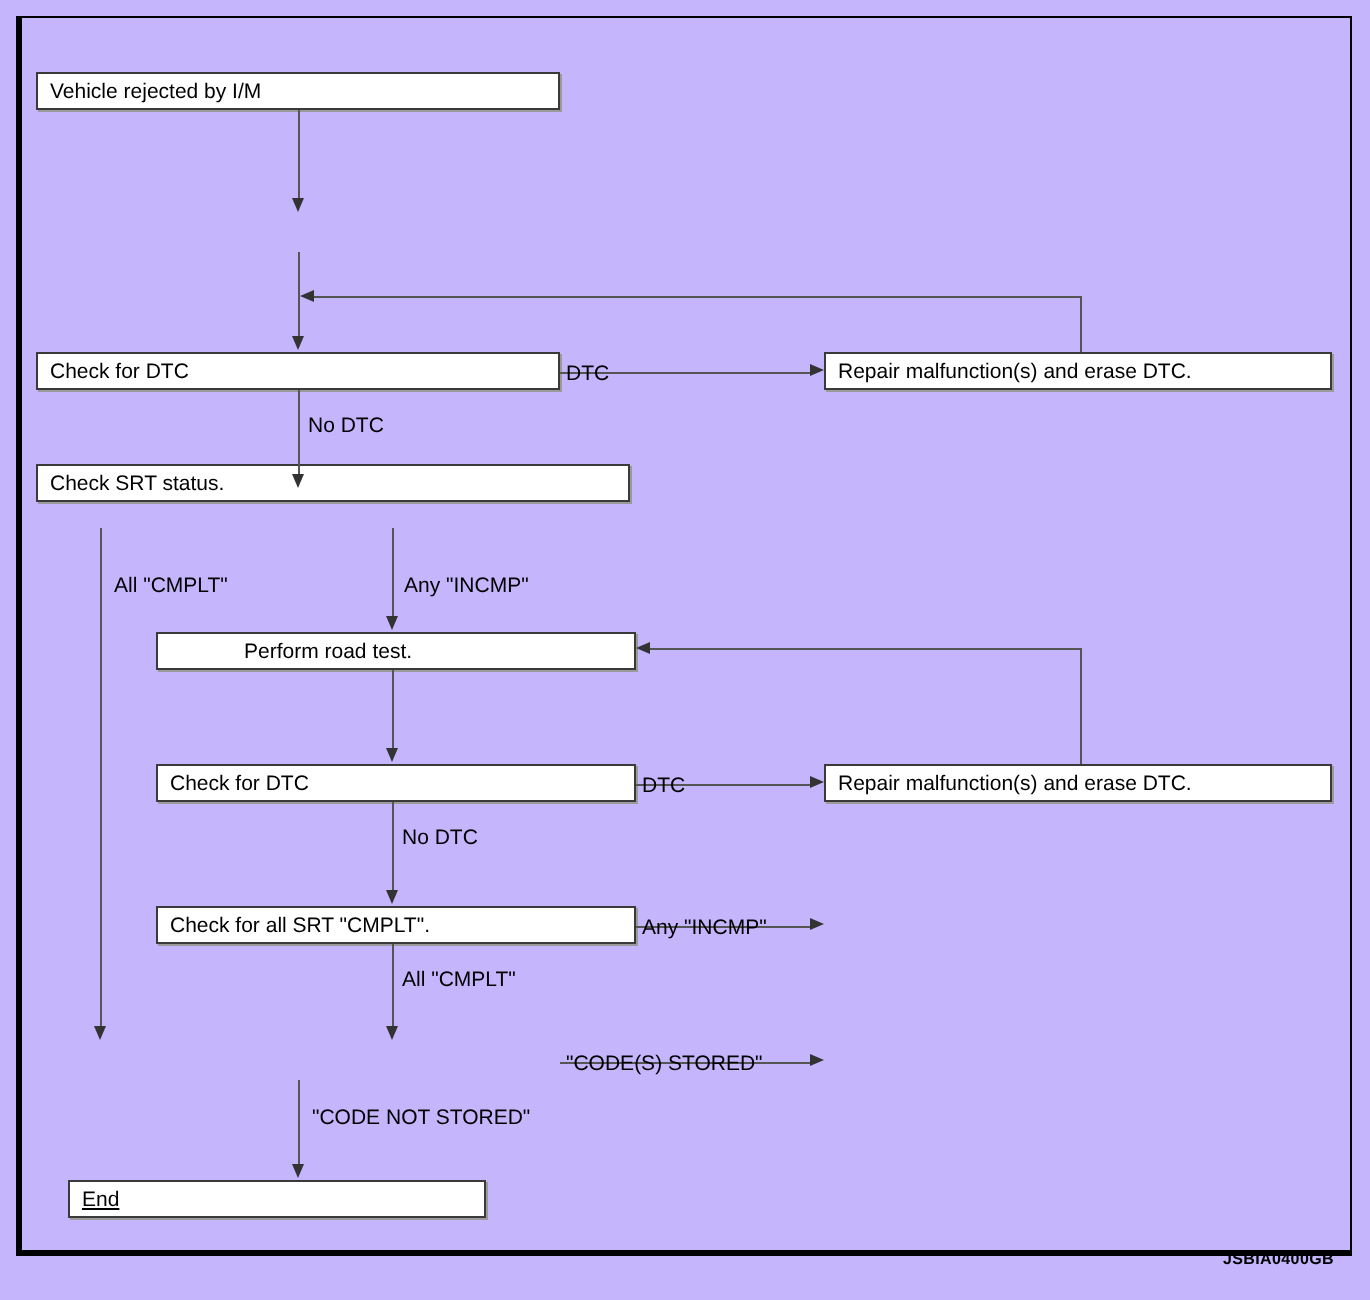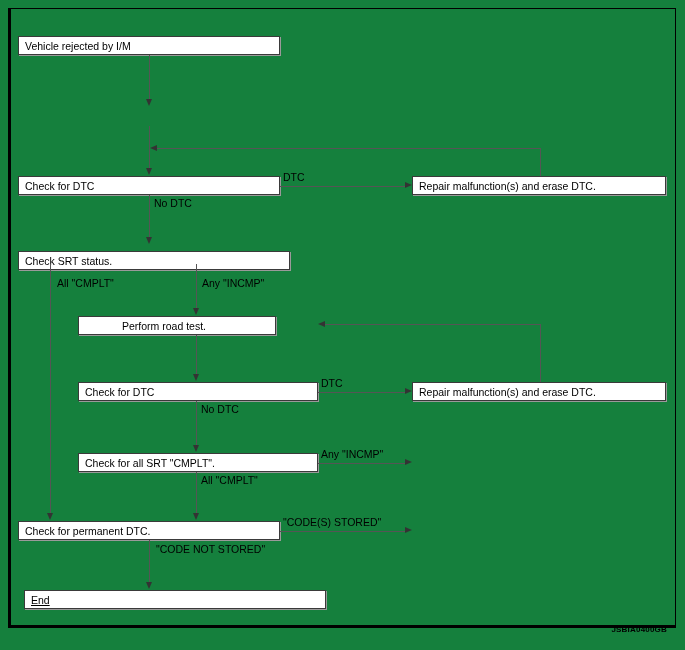--- a/index.html
+++ b/index.html
@@ -4,21 +4,21 @@
 <style>
   html, body {
     margin: 0;
     padding: 0;
     background: #ffffff;
   }
   #page {
     position: relative;
     width: 685px;
     height: 650px;
-    background: #15803d;
+    background: #c4b5fd;
     font-family: "Liberation Sans", sans-serif;
     overflow: hidden;
   }
   
   #frame {
     position: absolute;
     left: 8px;
     top: 8px;
     width: 668px;
     height: 620px;
@@ -40,20 +40,21 @@
     padding-left: 6px;
     white-space: nowrap;
     box-shadow: 1px 1px 0 0 #9a9a9a;
   }
   .lbl {
     position: absolute;
     font-size: 10.5px;
     line-height: 12px;
     color: #000;
     white-space: nowrap;
+    margin-top: 10px;
   }
   .vline {
     position: absolute;
     width: 1px;
     background: #555;
   }
   .hline {
     position: absolute;
     height: 1px;
     background: #555;
@@ -97,35 +98,34 @@
 <div id="page">
   <div id="frame"></div>
 
   <div class="node" style="left:18px;  top:36px;  width:262px;">Vehicle rejected by I/M</div>
 
 
   <div class="node" style="left:18px;  top:176px; width:262px;">Check for DTC</div>
 
   <div class="node" style="left:412px; top:176px; width:254px;">Repair malfunction(s) and erase DTC.</div>
 
-  <div class="node" style="left:18px;  top:251px; width:272px;">Check SRT status.</div>
+  <div class="node" style="left:18px;  top:232px; width:297px;">Check SRT status.</div>
 
-  <div class="node" style="left:78px;  top:316px; width:198px;padding-left:43px;">Perform road test.</div>
+  <div class="node" style="left:78px;  top:316px; width:240px;padding-left:43px;">Perform road test.</div>
 
   <div class="node" style="left:78px;  top:382px; width:240px;">Check for DTC</div>
 
   <div class="node" style="left:412px; top:382px; width:254px;">Repair malfunction(s) and erase DTC.</div>
 
   <div class="node" style="left:78px;  top:453px; width:240px;">Check for all SRT "CMPLT".</div>
 
 
-  <div class="node" style="left:18px;  top:521px; width:262px;">Check for permanent DTC.</div>
 
 
-  <div class="node" style="left:24px;  top:590px; width:302px;text-decoration:underline;">End</div>
+  <div class="node" style="left:34px;  top:590px; width:209px;text-decoration:underline;">End</div>
 
   <div class="vline" style="left:149px; top:55px; height:45px;"></div>
   <div class="arr-d" style="left:146px; top:99px;"></div>
 
   <div class="vline" style="left:149px; top:126px; height:43px;"></div>
   <div class="arr-d" style="left:146px; top:168px;"></div>
 
   <div class="vline" style="left:540px; top:148px; height:28px;"></div>
   <div class="hline" style="left:155px; top:148px; width:386px;"></div>
   <div class="arr-l" style="left:150px; top:145px;"></div>

